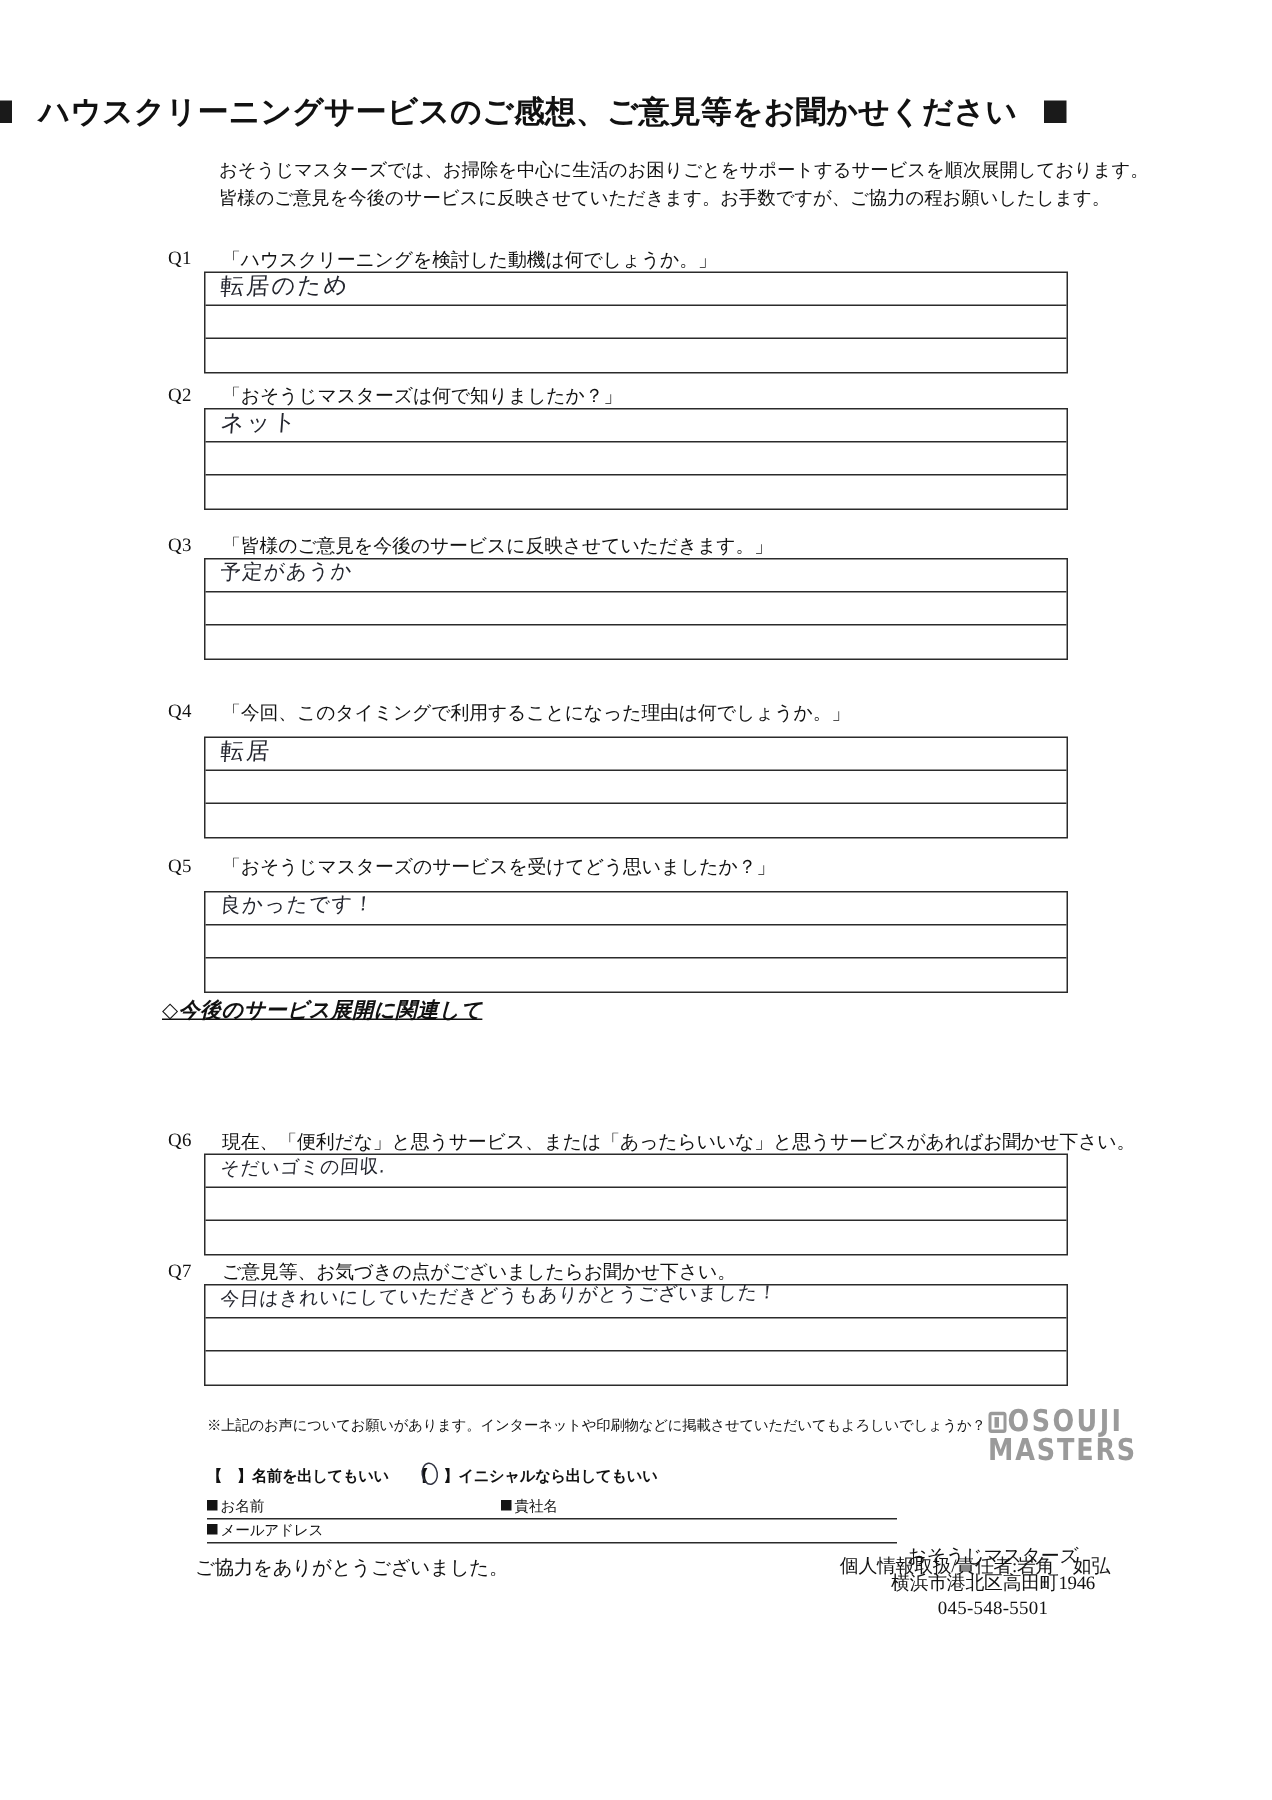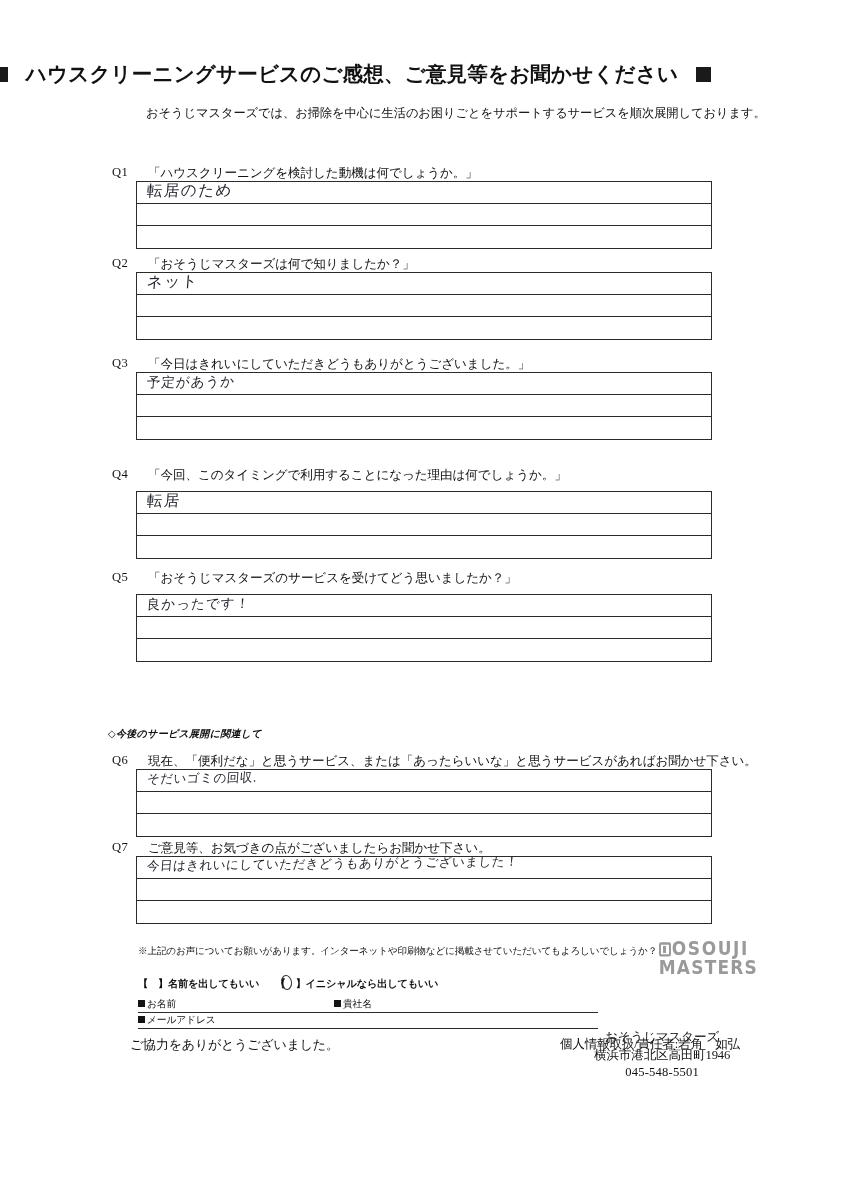--- a/index.html
+++ b/index.html
@@ -95,24 +95,25 @@
     transform: rotate(-0.7deg) skewX(-5deg);
     transform-origin: left center;
     line-height: 22px;
   }
   .hw.small { font-size: 13.6px; letter-spacing: 0.9px; }
   .hw.tiny  { font-size: 12.6px; letter-spacing: 0.4px; }
 
   
   .section-head {
     position: absolute;
-    left: 108px; top: 727px;
-    font-size: 10px;
+    left: 108px; top: 665px;
+    font-size: 14px;
     font-weight: bold;
     font-style: italic;
+    text-decoration: underline;
     letter-spacing: 0.3px;
     white-space: nowrap;
   }
 
   
   .footnote {
     position: absolute;
     left: 138px; top: 944px;
     width: 480px;
     font-size: 9.6px;
@@ -230,20 +231,21 @@
 <div class="page">
 
   <div class="header-row">
     <span class="blk"></span>
     <span class="header-title">ハウスクリーニングサービスのご感想、ご意見等をお聞かせください</span>
     <span class="blk"></span>
   </div>
 
   <div class="intro">
     <div>おそうじマスターズでは、お掃除を中心に生活のお困りごとをサポートするサービスを順次展開しております。</div>
+    <div>皆様のご意見を今後のサービスに反映させていただきます。お手数ですが、ご協力の程お願いしたします。</div>
   </div>
 
   <div class="qblock" style="top:165px;">
     <span class="qlabel">Q1</span>
     <span class="qtext">「ハウスクリーニングを検討した動機は何でしょうか。」</span>
     <div class="answer-box" style="top:16px;">
       <div class="ln">
         <span class="hw">転居のため</span>
       </div>
       <div class="ln"></div>
@@ -258,21 +260,21 @@
       <div class="ln">
         <span class="hw">ネット</span>
       </div>
       <div class="ln"></div>
       <div class="ln"></div>
     </div>
   </div>
 
   <div class="qblock" style="top:356px;">
     <span class="qlabel">Q3</span>
-    <span class="qtext">「今日はきれいにしていただきどうもありがとうございました。」</span>
+    <span class="qtext">「皆様のご意見を今後のサービスに反映させていただきます。」</span>
     <div class="answer-box" style="top:16px;">
       <div class="ln">
         <span class="hw small">予定があうか</span>
       </div>
       <div class="ln"></div>
       <div class="ln"></div>
     </div>
   </div>
 
   <div class="qblock" style="top:467px;">

